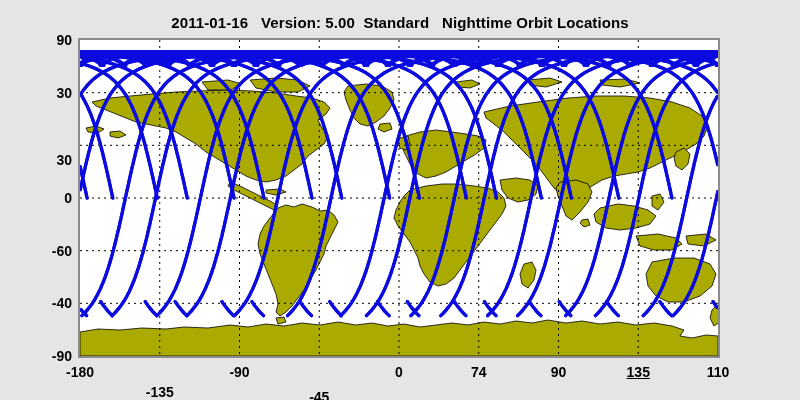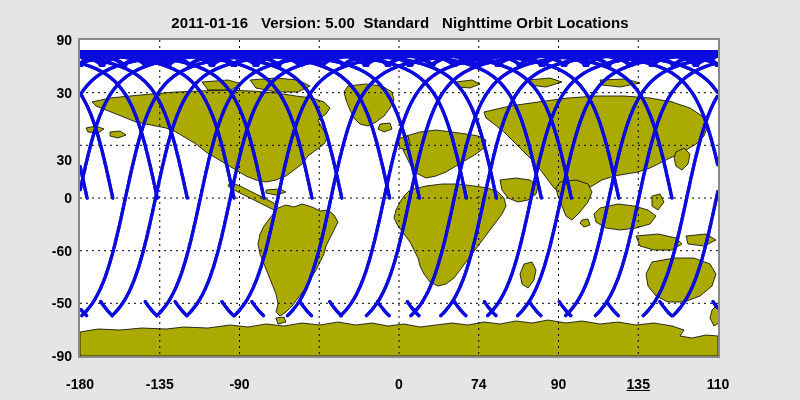--- a/index.html
+++ b/index.html
@@ -30,41 +30,41 @@
   #map-svg,#grid-svg,#orbit-svg{position:absolute;left:0;top:0;width:638px;height:316px;}
 
   .ytick-label{
     position:absolute;right:0;
     font-size:14px;font-weight:bold;color:#000000;
     text-align:right;line-height:14px;white-space:nowrap;
   }
   #ytick-col{position:absolute;left:10px;top:0;width:62px;height:400px;}
 
   .xtick-label{
-    position:absolute;top:16px;
+    position:absolute;top:4px;
     font-size:14px;font-weight:bold;color:#000000;
     text-align:center;line-height:14px;white-space:nowrap;
     transform:translateX(-50%);
   }
   #xtick-row{position:absolute;left:0;top:361px;width:800px;height:20px;}
 </style>
 </head>
 <body>
 
 <div id="app">
 
   <div id="title">2011-01-16   Version: 5.00  Standard   Nighttime Orbit Locations</div>
 
   <div id="ytick-col">
       <div class="ytick-label" style="top: 33px;">90</div>
       <div class="ytick-label" style="top: 85.6667px;">30</div>
       <div class="ytick-label" style="top: 153px;">30</div>
       <div class="ytick-label" style="top: 191px;">0</div>
       <div class="ytick-label" style="top: 243.667px;">-60</div>
-      <div class="ytick-label" style="top: 296.333px;">-50</div>
+      <div class="ytick-label" style="top: 296.333px;">-40</div>
       <div class="ytick-label" style="top: 349px;">-90</div>
     </div>
 
   <div id="plot-frame">
     <div id="plot-inner">
 
       <svg id="map-svg" viewBox="0 0 638 316" preserveAspectRatio="none">
         <rect x="0" y="0" width="638" height="316" fill="#ffffff"></rect>
         <g id="land-group" fill="#AAAA00" stroke="#000000" stroke-width="0.8" stroke-linejoin="round">
 
@@ -356,21 +356,21 @@
             <path d="M990.0,25.5Q967.0,7.2 944.0,25.5" stroke-width="3"></path>
             <path d="M0,13.5 L638,13.5" stroke-width="7"></path>
           </g>
       </svg>
 
     </div>
   </div>
 
   <div id="xtick-row">
       <div class="xtick-label" style="left: 80px;">-180</div>
-      <div class="xtick-label" style="left: 159.75px;">-135</div>
+      <div class="xtick-label" style="left: 159.75px; margin-top: 20px;">-135</div>
       <div class="xtick-label" style="left: 239.5px;">-90</div>
       <div class="xtick-label" style="left: 319.25px; margin-top: 25px;">-45</div>
       <div class="xtick-label" style="left: 399px;">0</div>
       <div class="xtick-label" style="left: 478.75px;">74</div>
       <div class="xtick-label" style="left: 558.5px;">90</div>
       <div class="xtick-label" style="left: 638.25px; text-decoration: underline;">135</div>
       <div class="xtick-label" style="left: 718px;">110</div>
     </div>
 
 </div>

